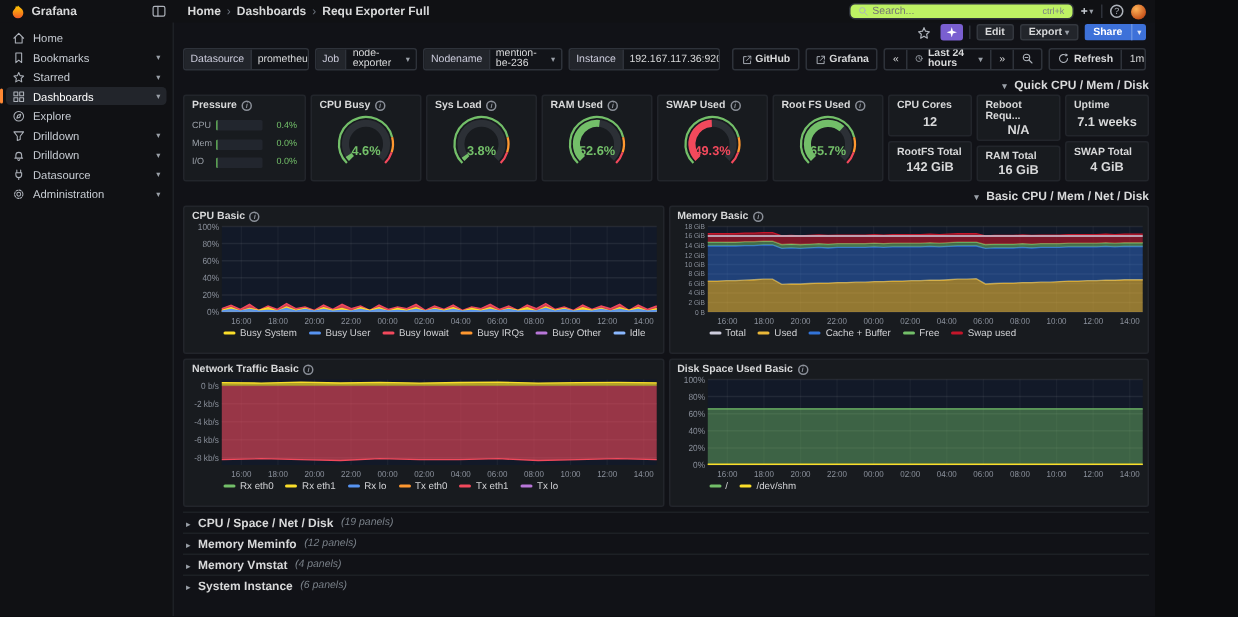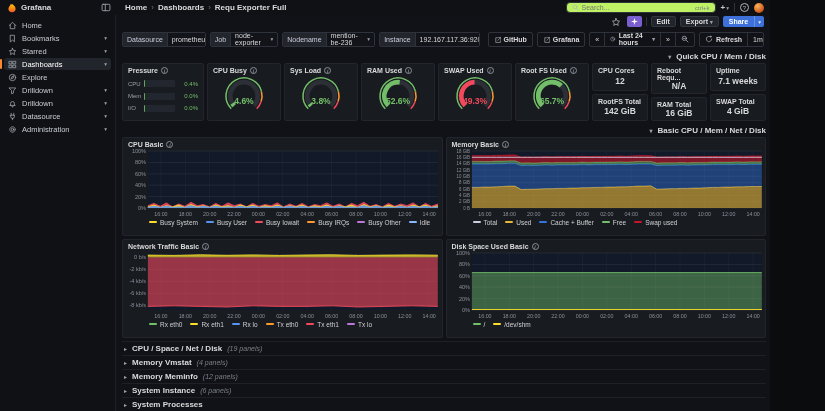--- a/index.html
+++ b/index.html
@@ -730,35 +730,30 @@
           </div>
         </div>
 
         <div class="crow">
           <span class="chev">▸</span>
           <span class="clab">CPU / Space / Net / Disk</span>
           <span class="ccount">(19 panels)</span>
         </div>
         <div class="crow">
           <span class="chev">▸</span>
-          <span class="clab">Memory Vmstat</span>
-          <span class="ccount">(4 panels)</span>
+          <span class="clab">Memory Meminfo</span>
+          <span class="ccount">(12 panels)</span>
         </div>
         <div class="crow">
           <span class="chev">▸</span>
-          <span class="clab">Memory Meminfo</span>
-          <span class="ccount">(12 panels)</span>
+          <span class="clab">Memory Vmstat</span>
+          <span class="ccount">(4 panels)</span>
         </div>
         <div class="crow">
           <span class="chev">▸</span>
           <span class="clab">System Instance</span>
           <span class="ccount">(6 panels)</span>
         </div>
-        <div class="crow">
-          <span class="chev">▸</span>
-          <span class="clab">System Processes</span>
-          <span class="ccount"></span>
-        </div>
 
       </div>
     </div>
   </div>
 </div>
 
 </body></html>

